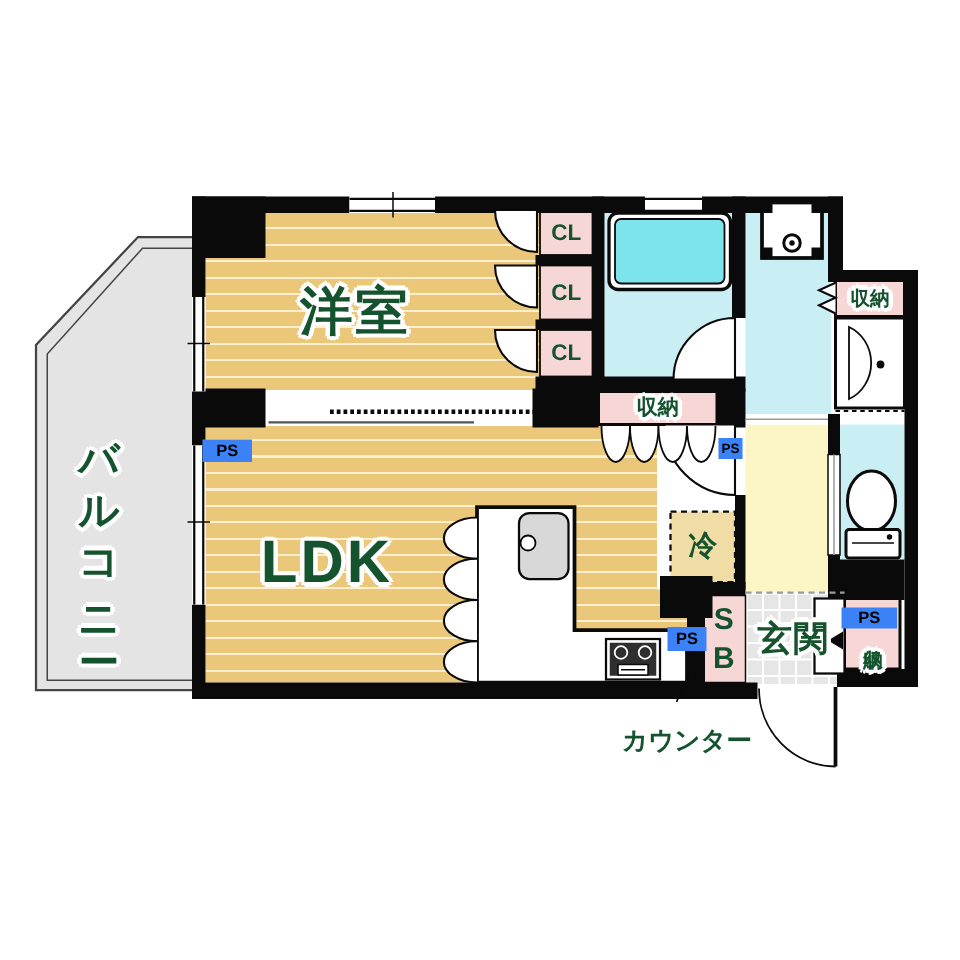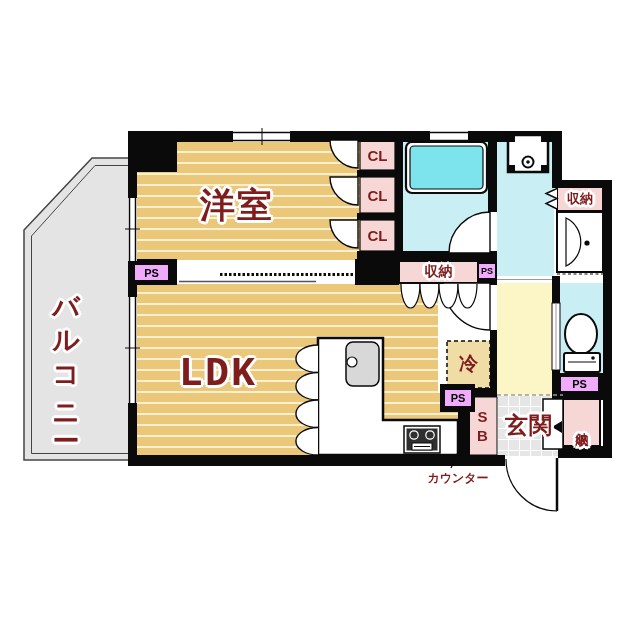--- a/index.html
+++ b/index.html
@@ -8,29 +8,29 @@
   .abs{position:absolute;}
   .floor-wood{background:repeating-linear-gradient(180deg,#ebc77a 0px,#ebc77a 9.5px,#faf0cf 9.5px,#faf0cf 11px);}
   .floor-wet{background:#c9eef4;}
   .floor-hall{background:#fcf5c6;}
   .floor-tile{background-color:#e6e6e6;
      background-image:linear-gradient(#ffffff 1.5px,transparent 1.5px),linear-gradient(90deg,#ffffff 1.5px,transparent 1.5px);
      background-size:11px 11px;}
   .balcony-fill{left:0;top:0;width:640px;height:640px;background:#e4e4e4;
      clip-path:polygon(128px 158px,92px 158px,24px 230px,24px 460px,128px 460px);}
   svg.overlay{position:absolute;left:0;top:0;z-index:5;}
-  .label{position:absolute;z-index:10;color:#7f1d1d;font-weight:bold;text-align:center;
+  .label{position:absolute;z-index:10;color:#14532d;font-weight:bold;text-align:center;
      display:flex;align-items:center;justify-content:center;}
   .halo{text-shadow:-2px -2px 0 #fff,2px -2px 0 #fff,-2px 2px 0 #fff,2px 2px 0 #fff,
         -2px 0 0 #fff,2px 0 0 #fff,0 -2px 0 #fff,0 2px 0 #fff,
         -3px 0 0 #fff,3px 0 0 #fff,0 3px 0 #fff,0 -3px 0 #fff;}
   .vert{writing-mode:vertical-rl;}
-  .ps-box{position:absolute;z-index:10;background:#f0abfc;color:#000;font-weight:bold;
-     display:flex;align-items:center;justify-content:center;}
-  .two-line{flex-direction:column;font-family:Liberation Mono, monospace;}
+  .ps-box{position:absolute;z-index:10;background:#3b82f6;color:#000;font-weight:bold;
+     display:flex;align-items:center;justify-content:center;margin-top:28px;}
+  .two-line{flex-direction:column;}
 </style>
 </head>
 <body>
 
 <div id="plan">
 
   <div class="abs balcony-fill"></div>
   <div class="abs floor-wood" style="left:137px;top:142px;width:223px;height:118px;"></div>
   <div class="abs floor-wood" style="left:137px;top:283px;width:353px;height:172px;"></div>
   <div class="abs floor-wet" style="left:403px;top:142px;width:85px;height:110px;"></div>
@@ -221,21 +221,21 @@
   <div class="label" style="left:363px;top:146px;width:29px;height:18px;font-size:15px;">CL</div>
   <div class="label" style="left:363px;top:186px;width:29px;height:18px;font-size:15px;">CL</div>
   <div class="label" style="left:363px;top:226px;width:29px;height:18px;font-size:15px;">CL</div>
 
   <div class="label halo" style="left:557px;top:190px;width:46px;height:18px;font-size:13px;">収納</div>
   <div class="label halo" style="left:399px;top:263px;width:79px;height:18px;font-size:14px;">収納</div>
   <div class="label halo vert" style="left:569px;top:402px;width:25px;height:42px;font-size:13px;">収納</div>
 
   <div class="label" style="left:447px;top:352px;width:43px;height:24px;font-size:19px;">冷</div>
   <div class="label halo" style="left:498px;top:414px;width:62px;height:22px;font-size:23px;letter-spacing:1px;">玄関</div>
-  <div class="label" style="left:475px;top:404px;width:15px;height:44px;font-size:15px;line-height:1.3;word-break:break-all;">SB</div>
-  <div class="label" style="left:406px;top:468px;width:104px;height:20px;font-size:12px;">カウンター</div>
+  <div class="label" style="left:475px;top:404px;width:15px;height:44px;font-size:20px;line-height:1.3;word-break:break-all;">SB</div>
+  <div class="label" style="left:406px;top:483px;width:104px;height:20px;font-size:17px;">カウンター</div>
 
   <div class="ps-box" style="left:135px;top:265px;width:33px;height:15px;font-size:11px;">PS</div>
   <div class="ps-box" style="left:479px;top:264px;width:16px;height:14px;font-size:9px;">PS</div>
   <div class="ps-box" style="left:445px;top:390px;width:26px;height:16px;font-size:11px;">PS</div>
   <div class="ps-box" style="left:561px;top:377px;width:37px;height:14px;font-size:11px;">PS</div>
 
 </div>
 
 </body></html>

